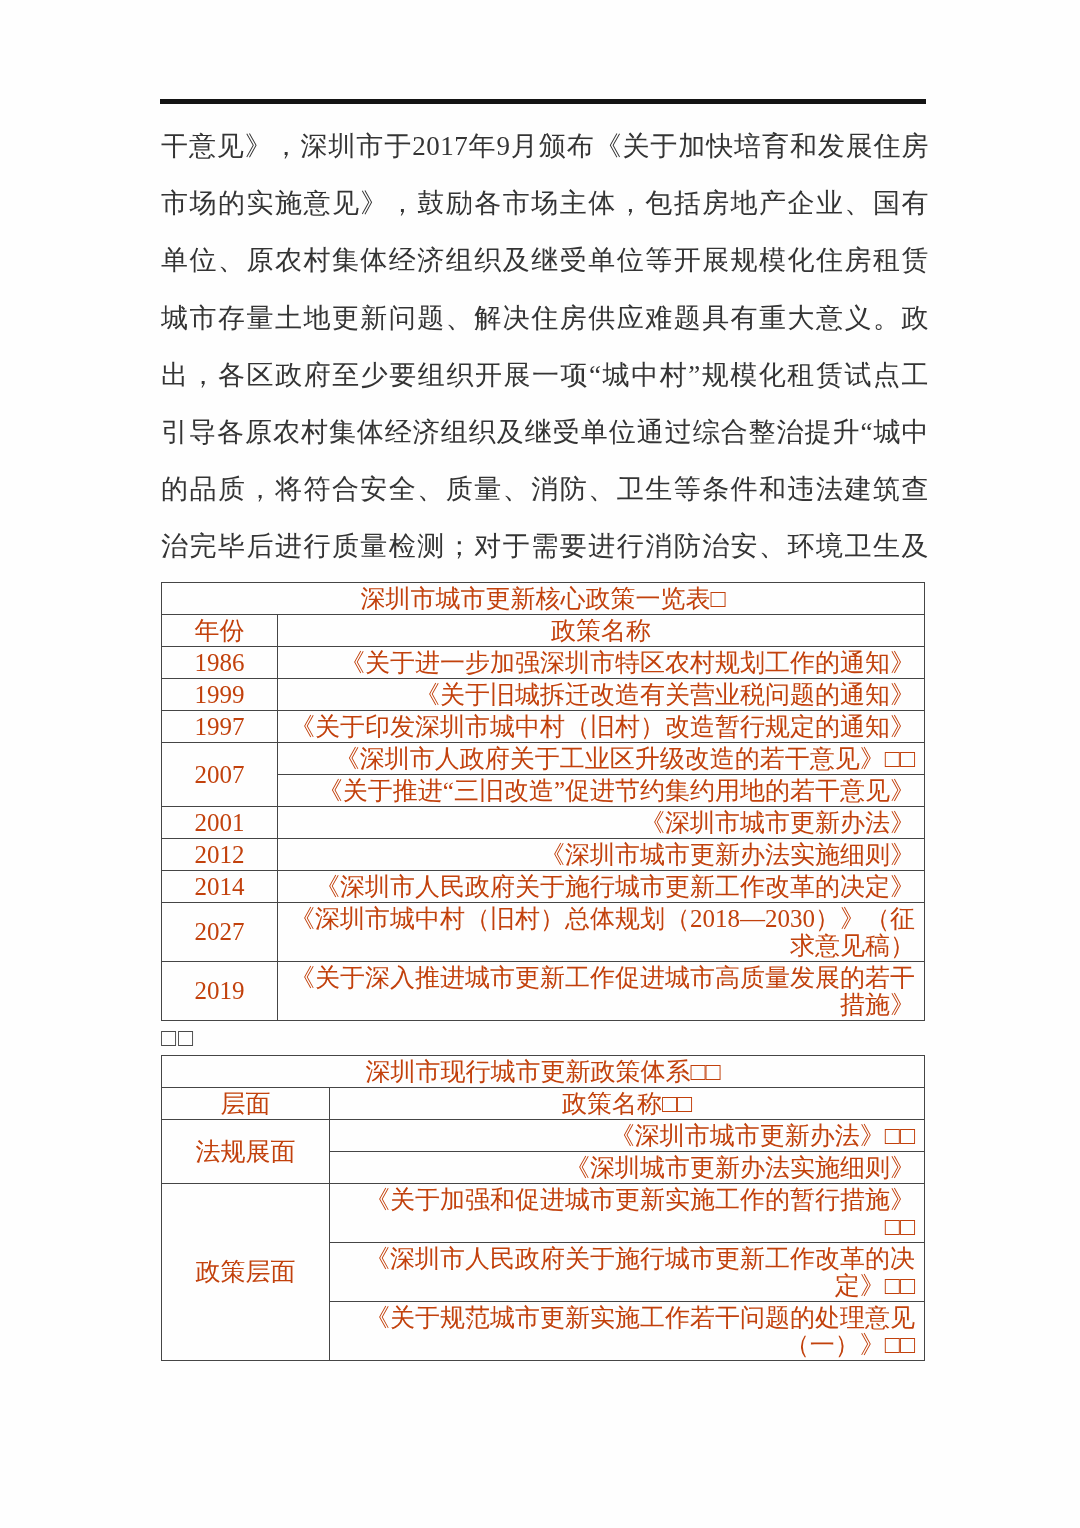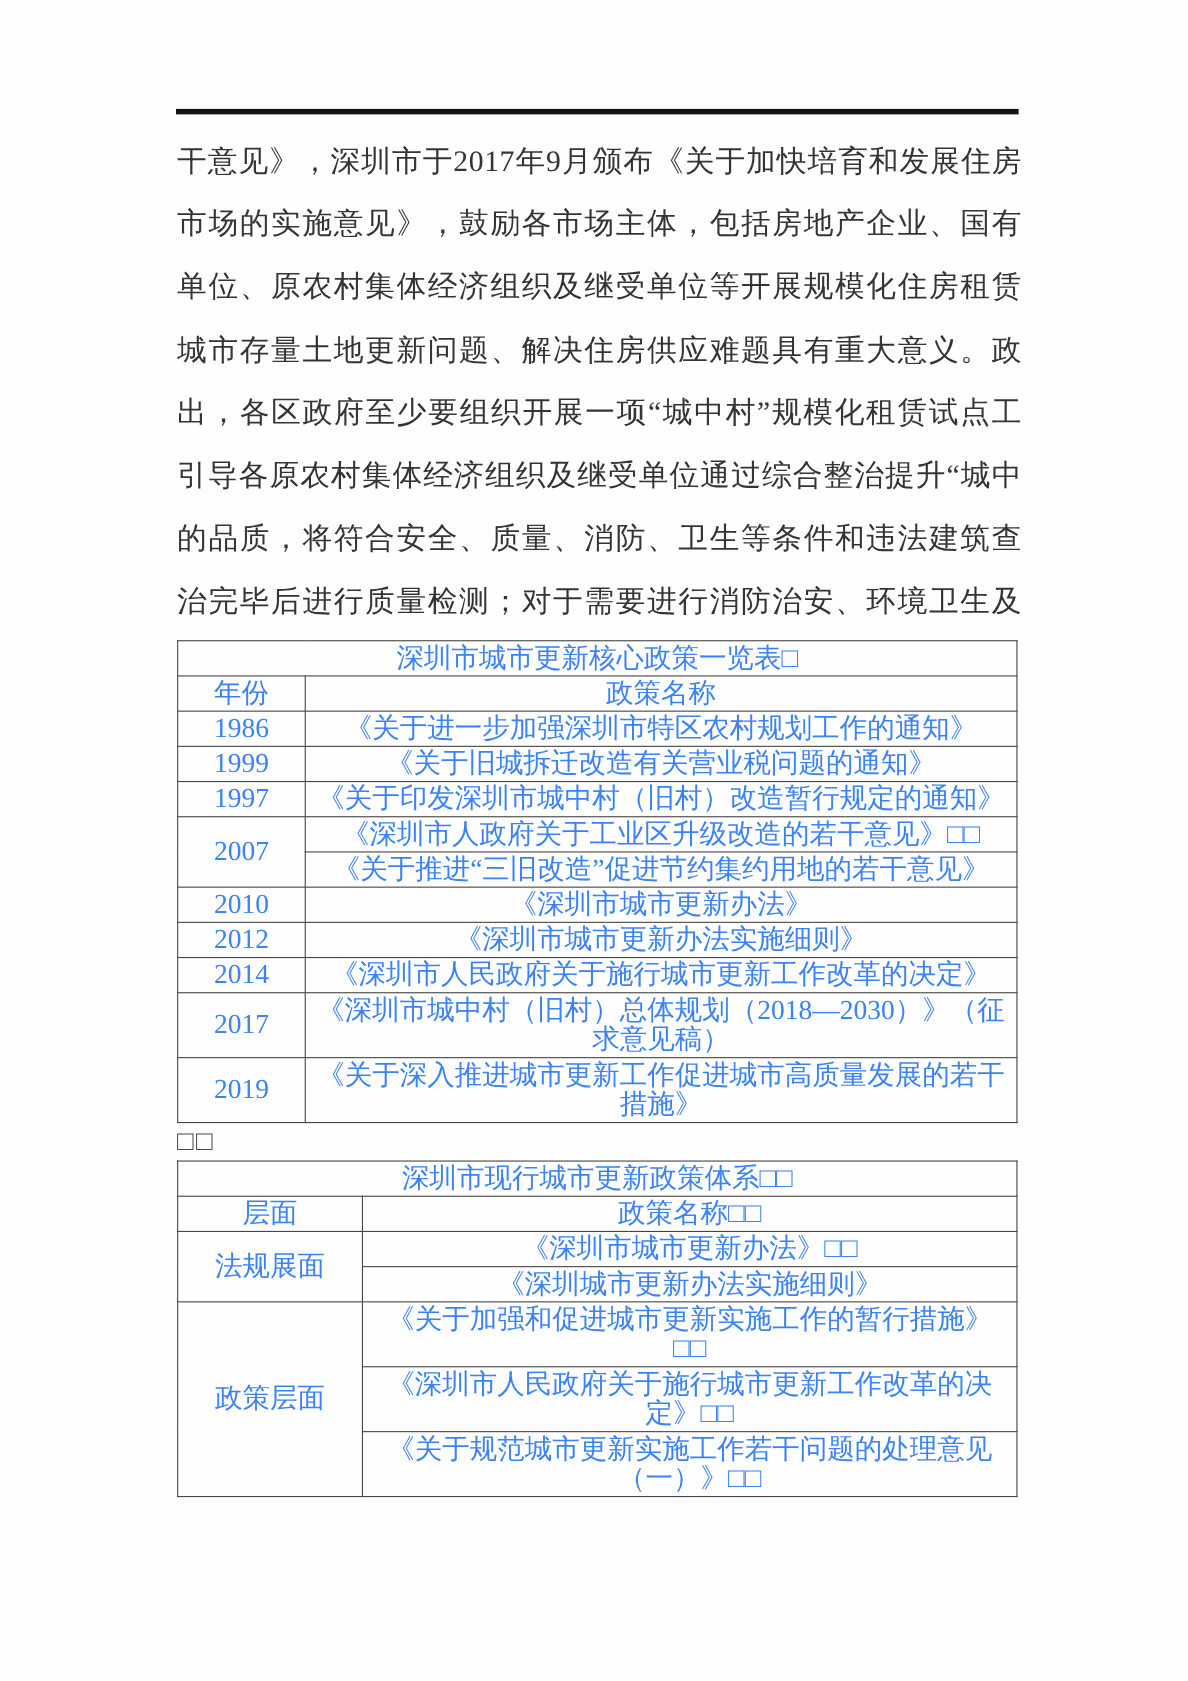--- a/index.html
+++ b/index.html
@@ -32,33 +32,33 @@
     text-align: justify;
     color: #343434;
   }
   .para-line.just { text-align: justify; text-align-last: justify; white-space: normal; height: 57.2px; overflow: hidden; }
   .para-line.last { text-align-last: left; white-space: normal; height: 57.2px; }
   table {
     border-collapse: collapse;
     width: 764px;
     table-layout: fixed;
     font-size: 25px;
-    color: #3b82f6;
+    color: #c2410c;
   }
   .tbl1 { margin-top: 6px; }
   .tbl2 { margin-top: 2px; }
   td {
     border: 1.6px solid #454545;
     padding: 2px 9px;
     line-height: 27px;
     vertical-align: middle;
     overflow: hidden;
   }
   td.center { text-align: center; }
-  td.policy { text-align: center; letter-spacing: 0px; }
+  td.policy { text-align: right; letter-spacing: 0px; }
   .tbl1 col.c-year { width: 116px; }
   .tbl2 col.c-level { width: 168px; }
   .divider-boxes {
     font-size: 25px;
     line-height: 30px;
     color: #4a4a4a;
     margin: 2px 0 2px 0;
     letter-spacing: 2px;
   }
 </style>
@@ -108,33 +108,33 @@
         <td class="policy">《关于印发深圳市城中村（旧村）改造暂行规定的通知》</td>
       </tr>
       <tr>
         <td class="center" rowspan="2">2007</td>
         <td class="policy">《深圳市人政府关于工业区升级改造的若干意见》□□</td>
       </tr>
       <tr>
         <td class="policy">《关于推进“三旧改造”促进节约集约用地的若干意见》</td>
       </tr>
       <tr>
-        <td class="center">2010</td>
+        <td class="center">2001</td>
         <td class="policy">《深圳市城市更新办法》</td>
       </tr>
       <tr>
         <td class="center">2012</td>
         <td class="policy">《深圳市城市更新办法实施细则》</td>
       </tr>
       <tr>
         <td class="center">2014</td>
         <td class="policy">《深圳市人民政府关于施行城市更新工作改革的决定》</td>
       </tr>
       <tr>
-        <td class="center">2017</td>
+        <td class="center">2027</td>
         <td class="policy">《深圳市城中村（旧村）总体规划（2018—2030）》（征求意见稿）</td>
       </tr>
       <tr>
         <td class="center">2019</td>
         <td class="policy">《关于深入推进城市更新工作促进城市高质量发展的若干措施》</td>
       </tr>
     </tbody>
       </table>
 
     <div class="divider-boxes">□□</div>

